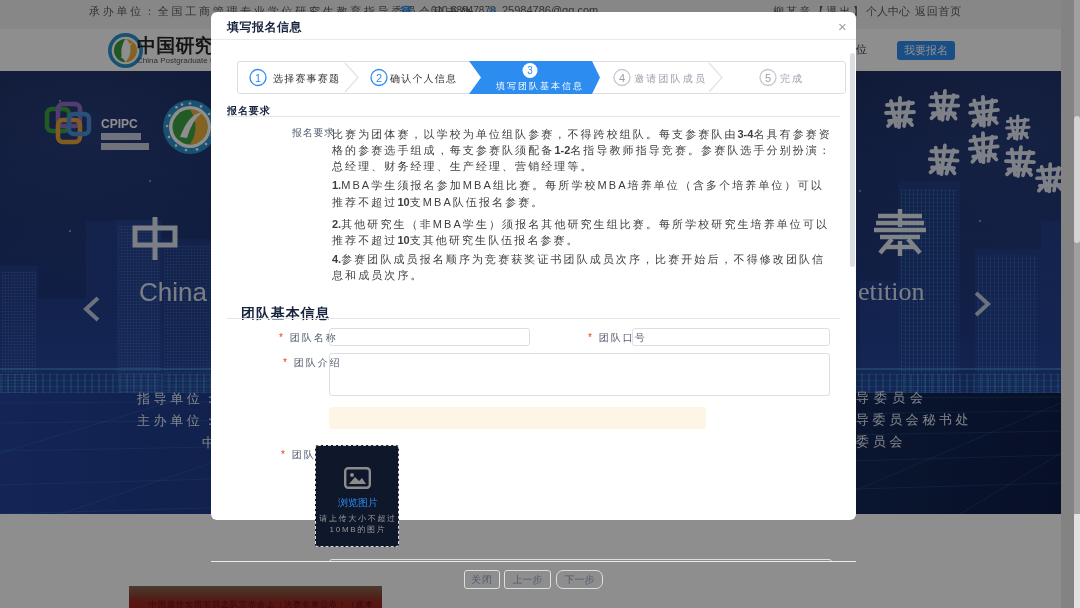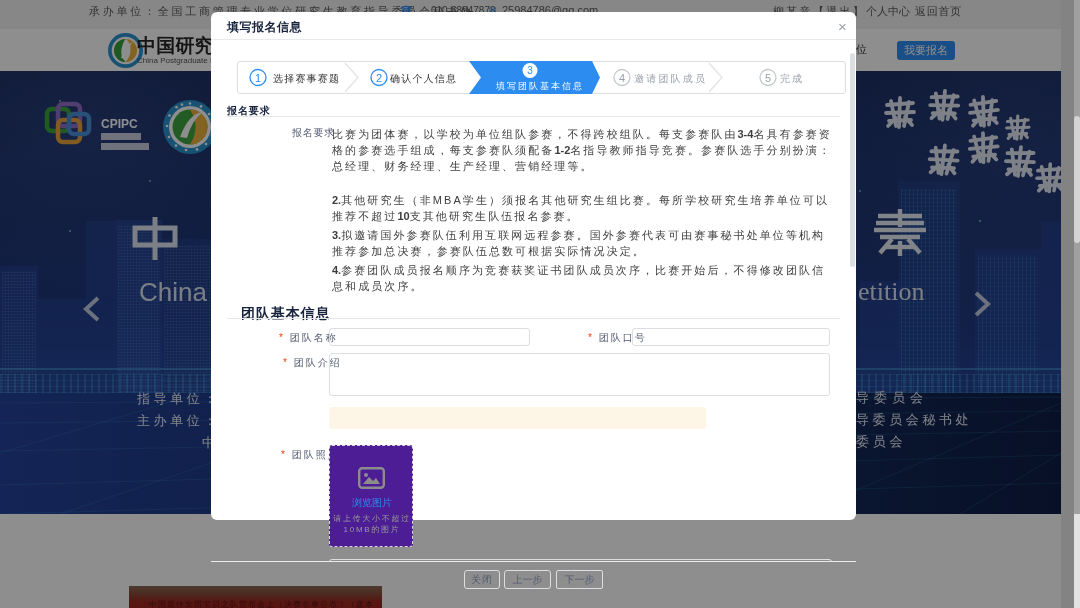--- a/index.html
+++ b/index.html
@@ -231,46 +231,46 @@
     <div class="abs cjk" style="left:179px;top:32px;font-size:10px;color:#333;letter-spacing:1.2px">确认个人信息</div>
     <div class="abs cjk" style="left:285px;top:40px;font-size:9px;color:#fff;letter-spacing:2px">填写团队基本信息</div>
     <div class="abs cjk" style="left:423px;top:32px;font-size:10px;color:#9aa0ab;letter-spacing:2.2px">邀请团队成员</div>
     <div class="abs cjk" style="left:569px;top:32px;font-size:10px;color:#9aa0ab;letter-spacing:2px">完成</div>
 
     <div class="abs cjk" style="left:16px;top:64px;font-size:10px;font-weight:bold;color:#17233d;letter-spacing:0.9px">报名要求</div>
     <div class="abs" style="left:16px;top:76px;width:613px;height:1px;background:#e4e6ea"></div>
     <div class="abs cjk" style="left:81px;top:86px;font-size:10px;color:#515a6e;letter-spacing:0.75px">报名要求</div>
     <div class="abs" id="reqtext" style="left:121px;top:86px;width:503px;font-size:11px;line-height:16.2px;color:#3d3d3d;letter-spacing:2.08px">
       <p>比赛为团体赛，以学校为单位组队参赛，不得跨校组队。每支参赛队由<b>3-4</b>名具有参赛资格的参赛选手组成，每支参赛队须配备<b>1-2</b>名指导教师指导竞赛。参赛队选手分别扮演：总经理、财务经理、生产经理、营销经理等。</p>
-      <p style="margin-top:17px"><b>2.</b>其他研究生（非MBA学生）须报名其他研究生组比赛。每所学校研究生培养单位可以推荐不超过<b>10</b>支其他研究生队伍报名参赛。</p>
-      <p style="margin-top:2.8px"><b>3.</b>拟邀请国外参赛队伍利用互联网远程参赛。国外参赛代表可由赛事秘书处单位等机构推荐参加总决赛，参赛队伍总数可根据实际情况决定。</p>
+      <p style="margin-top:2.8px"><b>1.</b>MBA学生须报名参加MBA组比赛。每所学校MBA培养单位（含多个培养单位）可以推荐不超过<b>10</b>支MBA队伍报名参赛。</p>
+      <p style="margin-top:6px"><b>2.</b>其他研究生（非MBA学生）须报名其他研究生组比赛。每所学校研究生培养单位可以推荐不超过<b>10</b>支其他研究生队伍报名参赛。</p>
       <p style="margin-top:2.8px"><b>4.</b>参赛团队成员报名顺序为竞赛获奖证书团队成员次序，比赛开始后，不得修改团队信息和成员次序。</p>
     </div>
 
     <div class="abs cjk" style="left:30px;top:265px;font-size:14px;font-weight:bold;color:#17233d;letter-spacing:0.9px">团队基本信息</div>
     <div class="abs" style="left:16px;top:278px;width:613px;height:1px;background:#e4e6ea"></div>
     <div class="abs cjk" style="left:68px;top:291px;font-size:10px;color:#515a6e;letter-spacing:2px"><span style="color:#ed4014">*</span> 团队名称</div>
     <div class="abs" style="left:118px;top:288px;width:201px;height:18px;border:1px solid #dcdee2;border-radius:3px"></div>
     <div class="abs cjk" style="left:377px;top:291px;font-size:10px;color:#515a6e;letter-spacing:2px"><span style="color:#ed4014">*</span> 团队口号</div>
     <div class="abs" style="left:421px;top:288px;width:198px;height:18px;border:1px solid #dcdee2;border-radius:3px"></div>
     <div class="abs cjk" style="left:72px;top:316px;font-size:10px;color:#515a6e;letter-spacing:2px"><span style="color:#ed4014">*</span> 团队介绍</div>
     <div class="abs" style="left:118px;top:313px;width:501px;height:43px;border:1px solid #dcdee2;border-radius:3px"></div>
     <div class="abs" style="left:118px;top:367px;width:377px;height:22px;background:#fdf6e6;border-radius:3px"></div>
     <div class="abs cjk" style="left:70px;top:408px;font-size:10px;color:#515a6e;letter-spacing:2px"><span style="color:#ed4014">*</span> 团队照片</div>
-    <div class="abs" style="left:118px;top:405px;width:84px;height:102px;border:1px dashed #d9d9d9;border-radius:3px;background:#4c1d95">
+    <div class="abs" style="left:104px;top:405px;width:84px;height:102px;border:1px dashed #d9d9d9;border-radius:3px;background:#0f172a">
       <svg class="abs" style="left:28px;top:21px" width="27" height="22" viewBox="0 0 27 22">
         <rect x="1.2" y="1.2" width="24.6" height="19.6" rx="3" fill="none" stroke="#8c8c8c" stroke-width="2.4"></rect>
         <circle cx="8" cy="8" r="2" fill="#8c8c8c"></circle>
         <path d="M5 17 L11 10 L15 14 L18 11 L22 17 Z" fill="#8c8c8c"></path>
       </svg>
       <div class="abs cjk" style="left:0;top:50px;width:84px;text-align:center;font-size:10px;color:#2d8cf0">浏览图片</div>
       <div class="abs" style="left:0;top:67px;width:84px;text-align:center;font-size:8px;color:#999;line-height:11px;letter-spacing:1.7px">请上传大小不超过<br>10MB的图片</div>
     </div>
     <div class="abs" style="left:118px;top:519px;width:503px;height:12px;border:1px solid #dcdee2;border-radius:3px"></div>
 
     <div class="abs" style="left:639px;top:13px;width:5px;height:214px;background:#dbdfe3;border-radius:2.5px"></div>
   </div>
 
   <div class="abs" style="left:0;top:549px;width:645px;height:1px;background:#e8eaec"></div>
   <div class="abs cjk" style="left:253px;top:558px;width:36px;height:19px;border:1px solid #dcdee2;border-radius:3px;font-size:10px;color:#515a6e;text-align:center;line-height:18px;letter-spacing:1px">关闭</div>
   <div class="abs cjk" style="left:293px;top:558px;width:47px;height:19px;border:1px solid #dcdee2;border-radius:3px;font-size:10px;color:#515a6e;text-align:center;line-height:18px">上一步</div>
-  <div class="abs cjk" style="left:345px;top:558px;width:47px;height:19px;border:1px solid #dcdee2;border-radius:2px;font-size:10px;color:#515a6e;text-align:center;line-height:18px">下一步</div>
+  <div class="abs cjk" style="left:345px;top:558px;width:47px;height:19px;border:1px solid #dcdee2;border-radius:7px;font-size:10px;color:#515a6e;text-align:center;line-height:18px">下一步</div>
 </div>
 
 </body></html>

